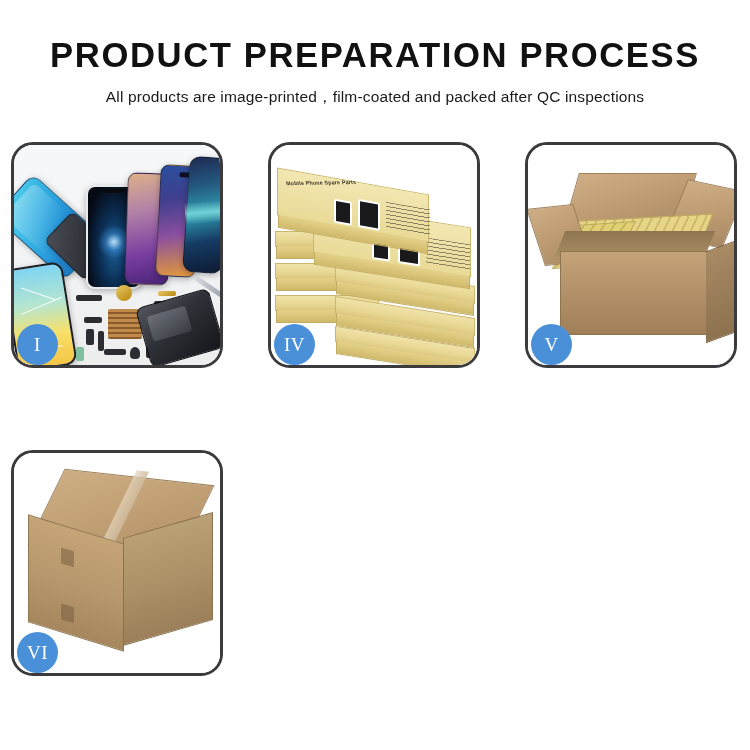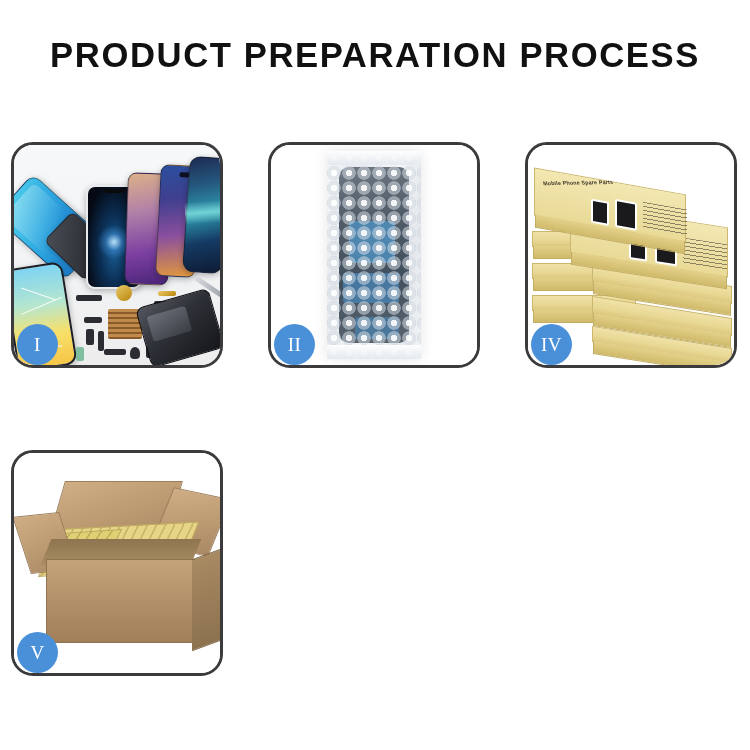--- a/index.html
+++ b/index.html
@@ -366,20 +366,21 @@
     background: rgba(120,96,66,.55); border-radius: 1px;
   }
 </style>
 </head>
 <body>
 
 <div id="page">
 
   <div class="header">
     <div class="title">PRODUCT PREPARATION PROCESS</div>
+    <div class="subtitle">All products are image-printed，film-coated and packed after QC inspections</div>
   </div>
 
   <div class="grid">
 
     <div class="panel">
       <div class="panel-inner p1">
         <div class="phone-fan">
           <div class="ph ph-a"></div>
           <div class="ph ph-b"></div>
           <div class="ph ph-c">
@@ -415,35 +416,20 @@
             <div class="pt" style="left:2px;top:62px;width:8px;height:14px;background:#7fbf9f;"></div>
           </div>
 
           <div class="backplate"></div>
           <div class="tweezer"></div>
         </div>
       </div>
       <div class="badge">I</div>
     </div>
 
-    <div class="panel">
-      <div class="panel-inner p2">
-        <div class="bubble-bag">
-          <div class="bag-item">
-            <div class="blue1"></div>
-            <div class="blue2"></div>
-            <div class="blue3"></div>
-          </div>
-          <div class="bubbles"></div>
-          <div class="bag-seal" style="top:0;"></div>
-          <div class="bag-seal" style="bottom:0;"></div>
-        </div>
-      </div>
-      <div class="badge">II</div>
-    </div>
 
 
     <div class="panel">
       <div class="panel-inner p4">
         <div class="stack">
 
           <div class="kbox" style="left:2px;top:72px;width:104px;height:16px;">
               <div class="side"></div>
             </div>
           <div class="kbox" style="left:2px;top:104px;width:104px;height:16px;">
@@ -494,15 +480,30 @@
           <div class="yellow-pack"></div>
           <div class="yellow-pack2"></div>
           <div class="flap flap-left"></div>
           <div class="box-open-top"></div>
           <div class="box-body"></div>
         </div>
       </div>
       <div class="badge">V</div>
     </div>
 
+    <div class="panel">
+      <div class="panel-inner p6">
+        <div class="sealed">
+          <div class="s-top">
+            <div class="tape"></div>
+          </div>
+          <div class="s-left">
+            <div class="notch-tab" style="left:32px;top:22px;"></div>
+            <div class="notch-tab" style="left:32px;top:78px;"></div>
+          </div>
+          <div class="s-right"></div>
+        </div>
+      </div>
+      <div class="badge">VI</div>
+    </div>
 
   </div>
 </div>
 
 </body></html>

